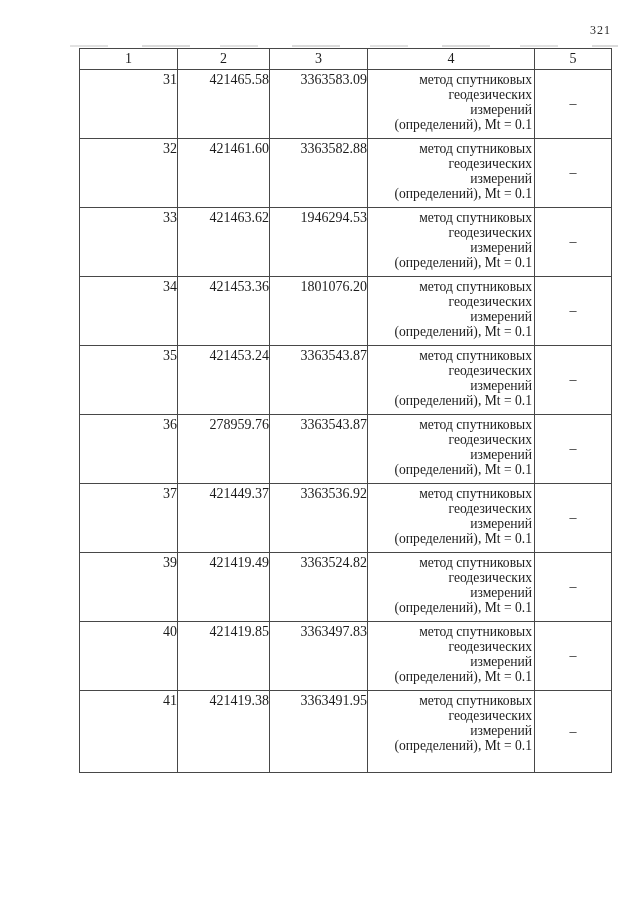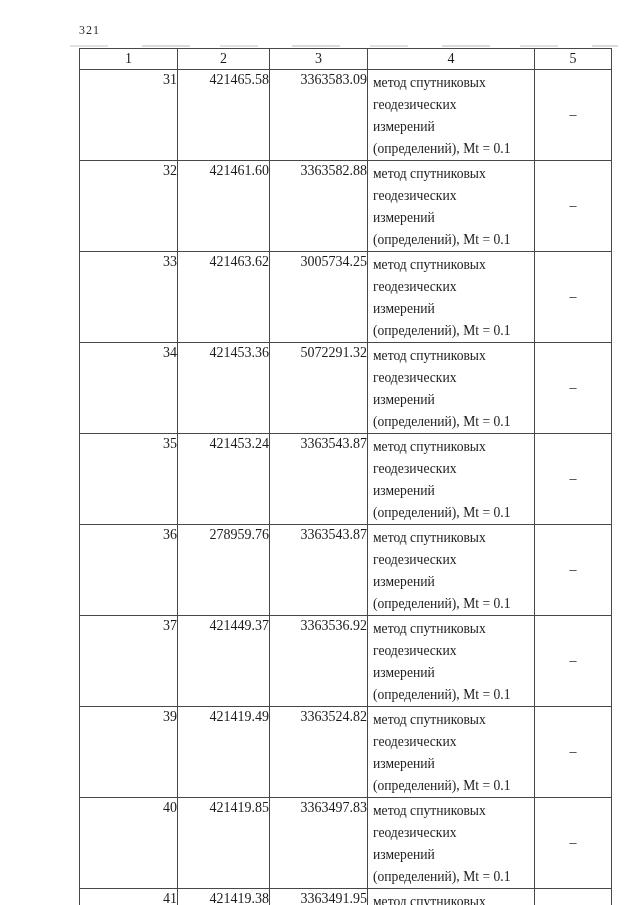--- a/index.html
+++ b/index.html
@@ -13,21 +13,21 @@
     background: #ffffff;
     font-family: "Liberation Serif", "DejaVu Serif", serif;
     color: #1b1b1b;
     overflow: hidden;
   }
   .page-number {
     position: absolute;
     top: 23px;
     left: 79px;
     width: 532px;
-    text-align: left;
+    text-align: right;
     font-size: 12px;
     letter-spacing: 1px;
     color: #2a2a2a;
   }
   table.coord-table {
     position: absolute;
     left: 79px;
     top: 48px;
     width: 532px;
     border-collapse: collapse;
@@ -55,23 +55,23 @@
   }
   .coord-table tbody tr:last-child {
     height: 82px;
     margin-top: 24px;
   }
   td.c-num {
     text-align: right;
     padding-top: 2px;
   }
   td.c-method {
-    text-align: left;
+    text-align: right;
     padding: 2px 2px 0 5px;
-    line-height: 22px;
+    line-height: 15px;
     font-size: 13.6px;
     white-space: pre-line;
   }
   td.c-mark {
     text-align: center;
     vertical-align: middle;
     font-size: 14px;
   }
   
   .scan-smudge {
@@ -129,31 +129,31 @@
         <td class="c-num">3363582.88</td>
         <td class="c-method">метод спутниковых
 геодезических
 измерений
 (определений), Mt = 0.1</td>
         <td class="c-mark">–</td>
       </tr>
       <tr>
         <td class="c-num">33</td>
         <td class="c-num">421463.62</td>
-        <td class="c-num">3005734.25</td>
+        <td class="c-num">1946294.53</td>
         <td class="c-method">метод спутниковых
 геодезических
 измерений
 (определений), Mt = 0.1</td>
         <td class="c-mark">–</td>
       </tr>
       <tr>
         <td class="c-num">34</td>
         <td class="c-num">421453.36</td>
-        <td class="c-num">5072291.32</td>
+        <td class="c-num">1801076.20</td>
         <td class="c-method">метод спутниковых
 геодезических
 измерений
 (определений), Mt = 0.1</td>
         <td class="c-mark">–</td>
       </tr>
       <tr>
         <td class="c-num">35</td>
         <td class="c-num">421453.24</td>
         <td class="c-num">3363543.87</td>

